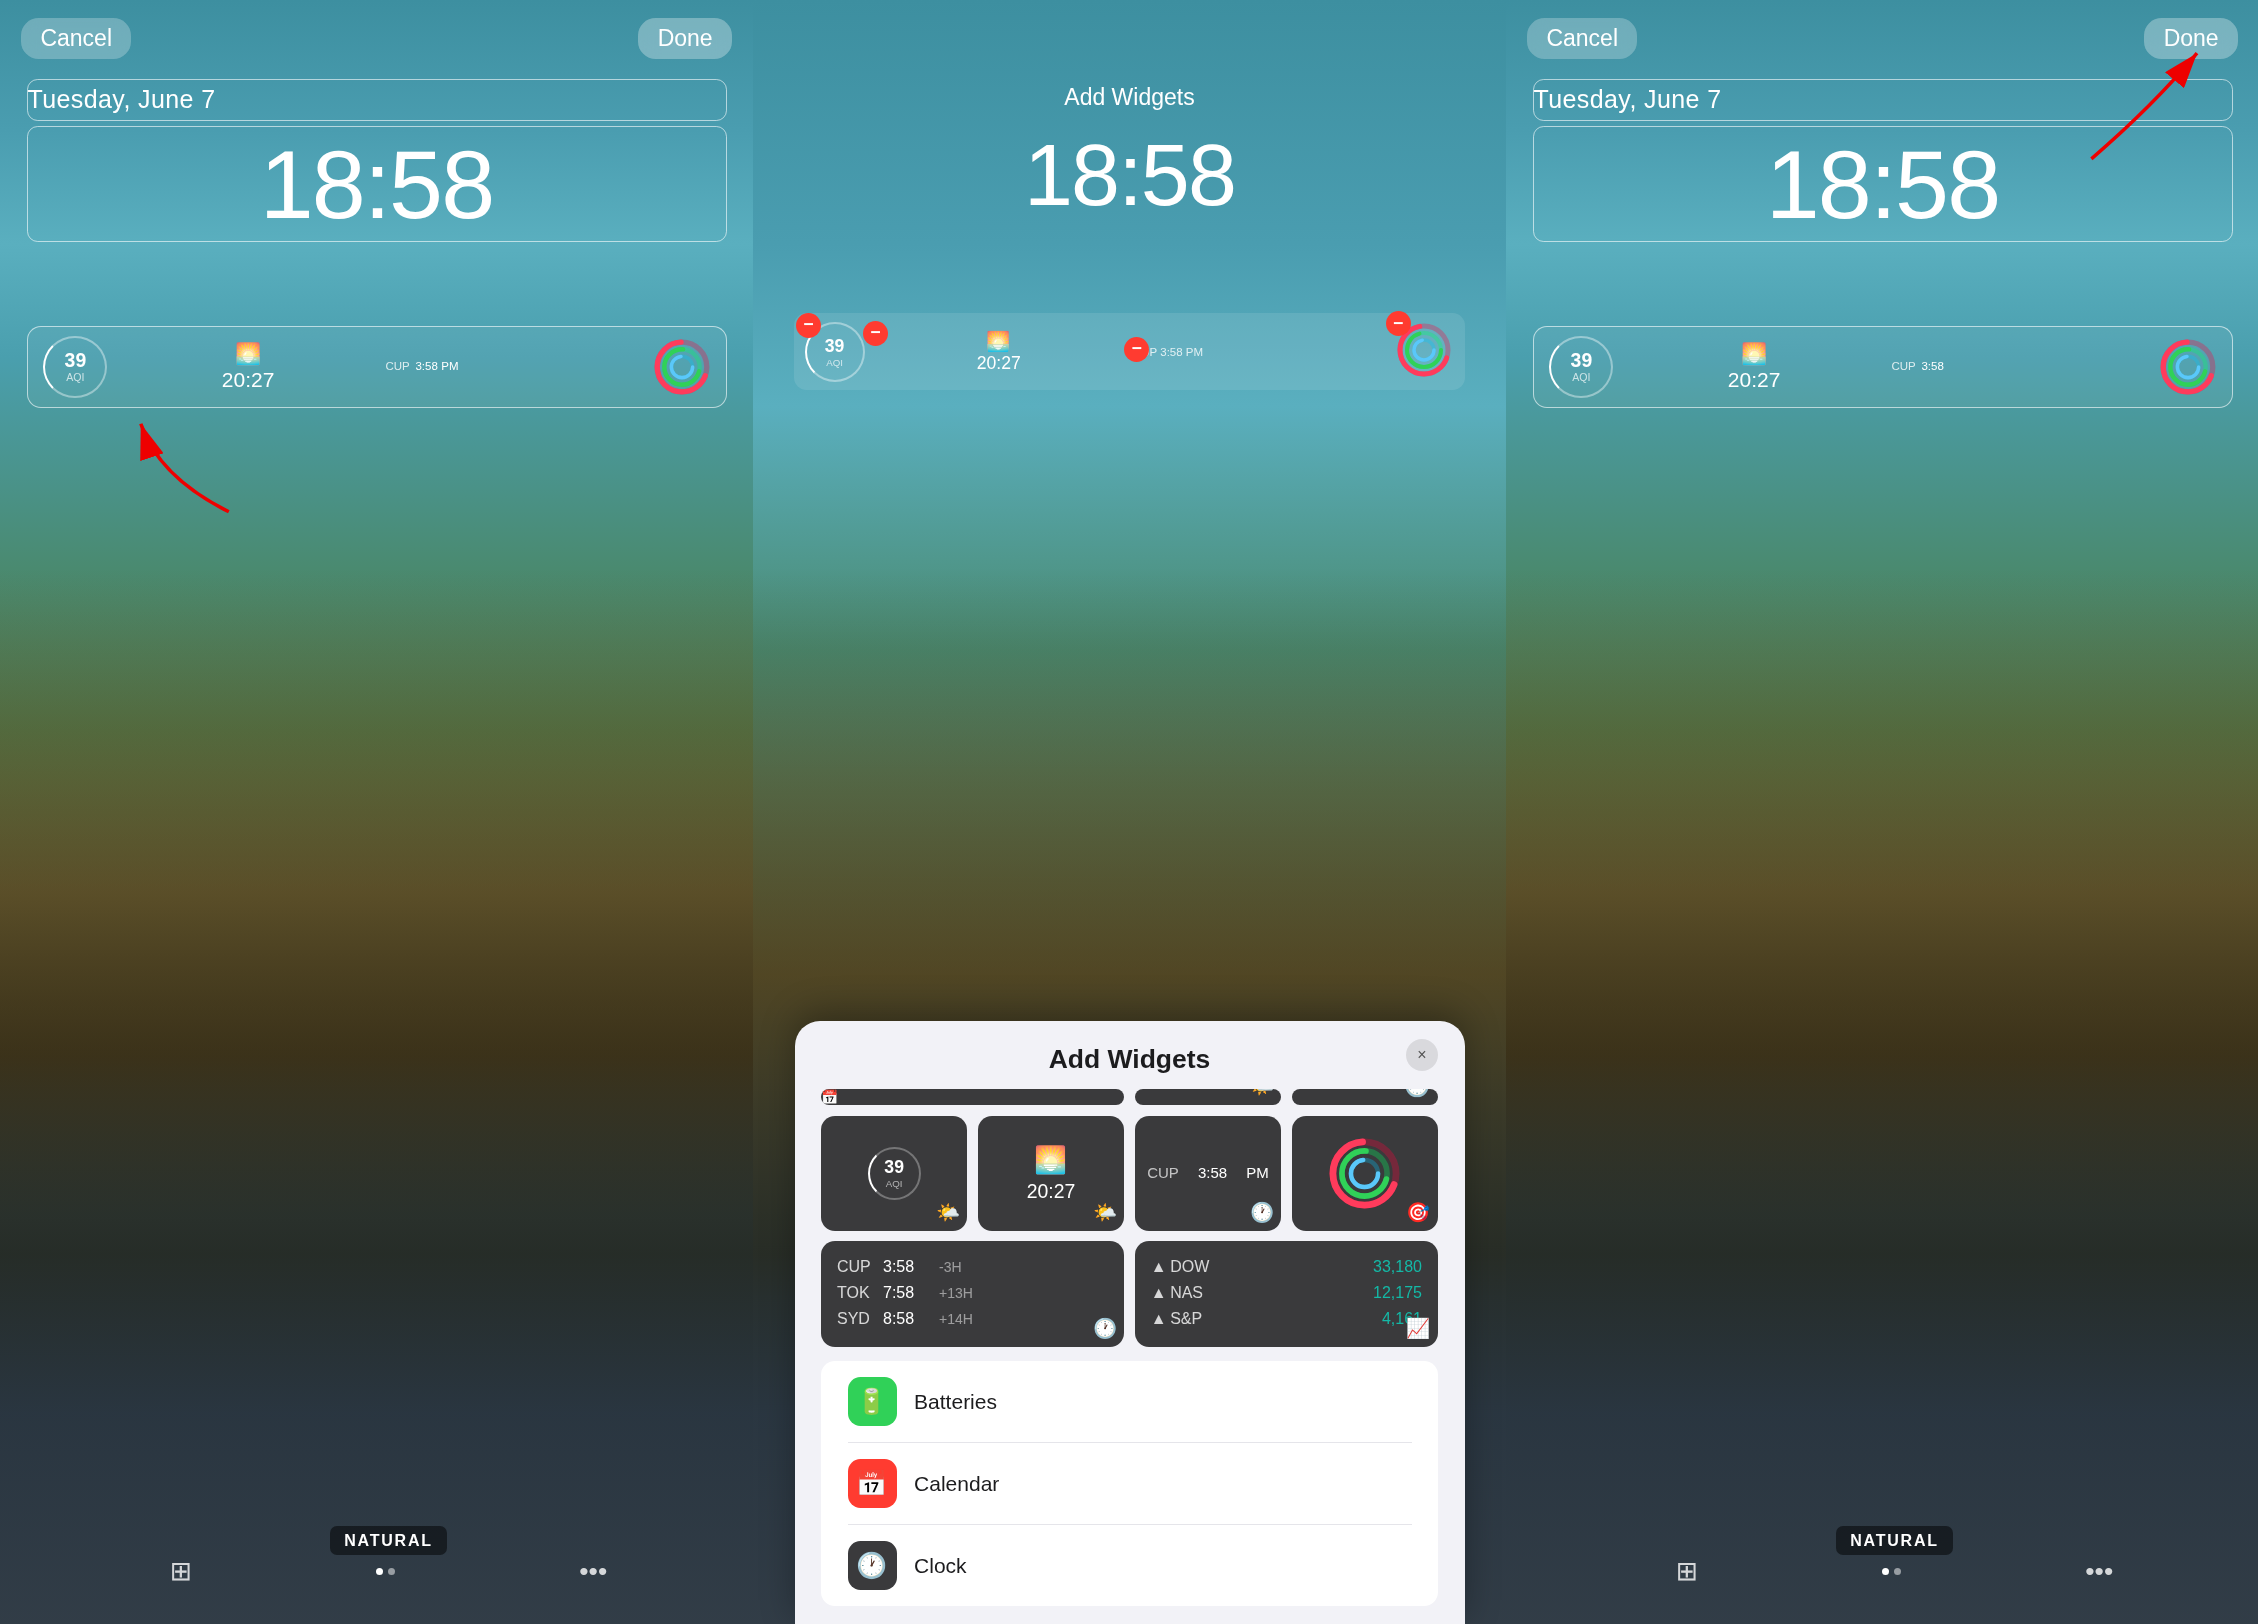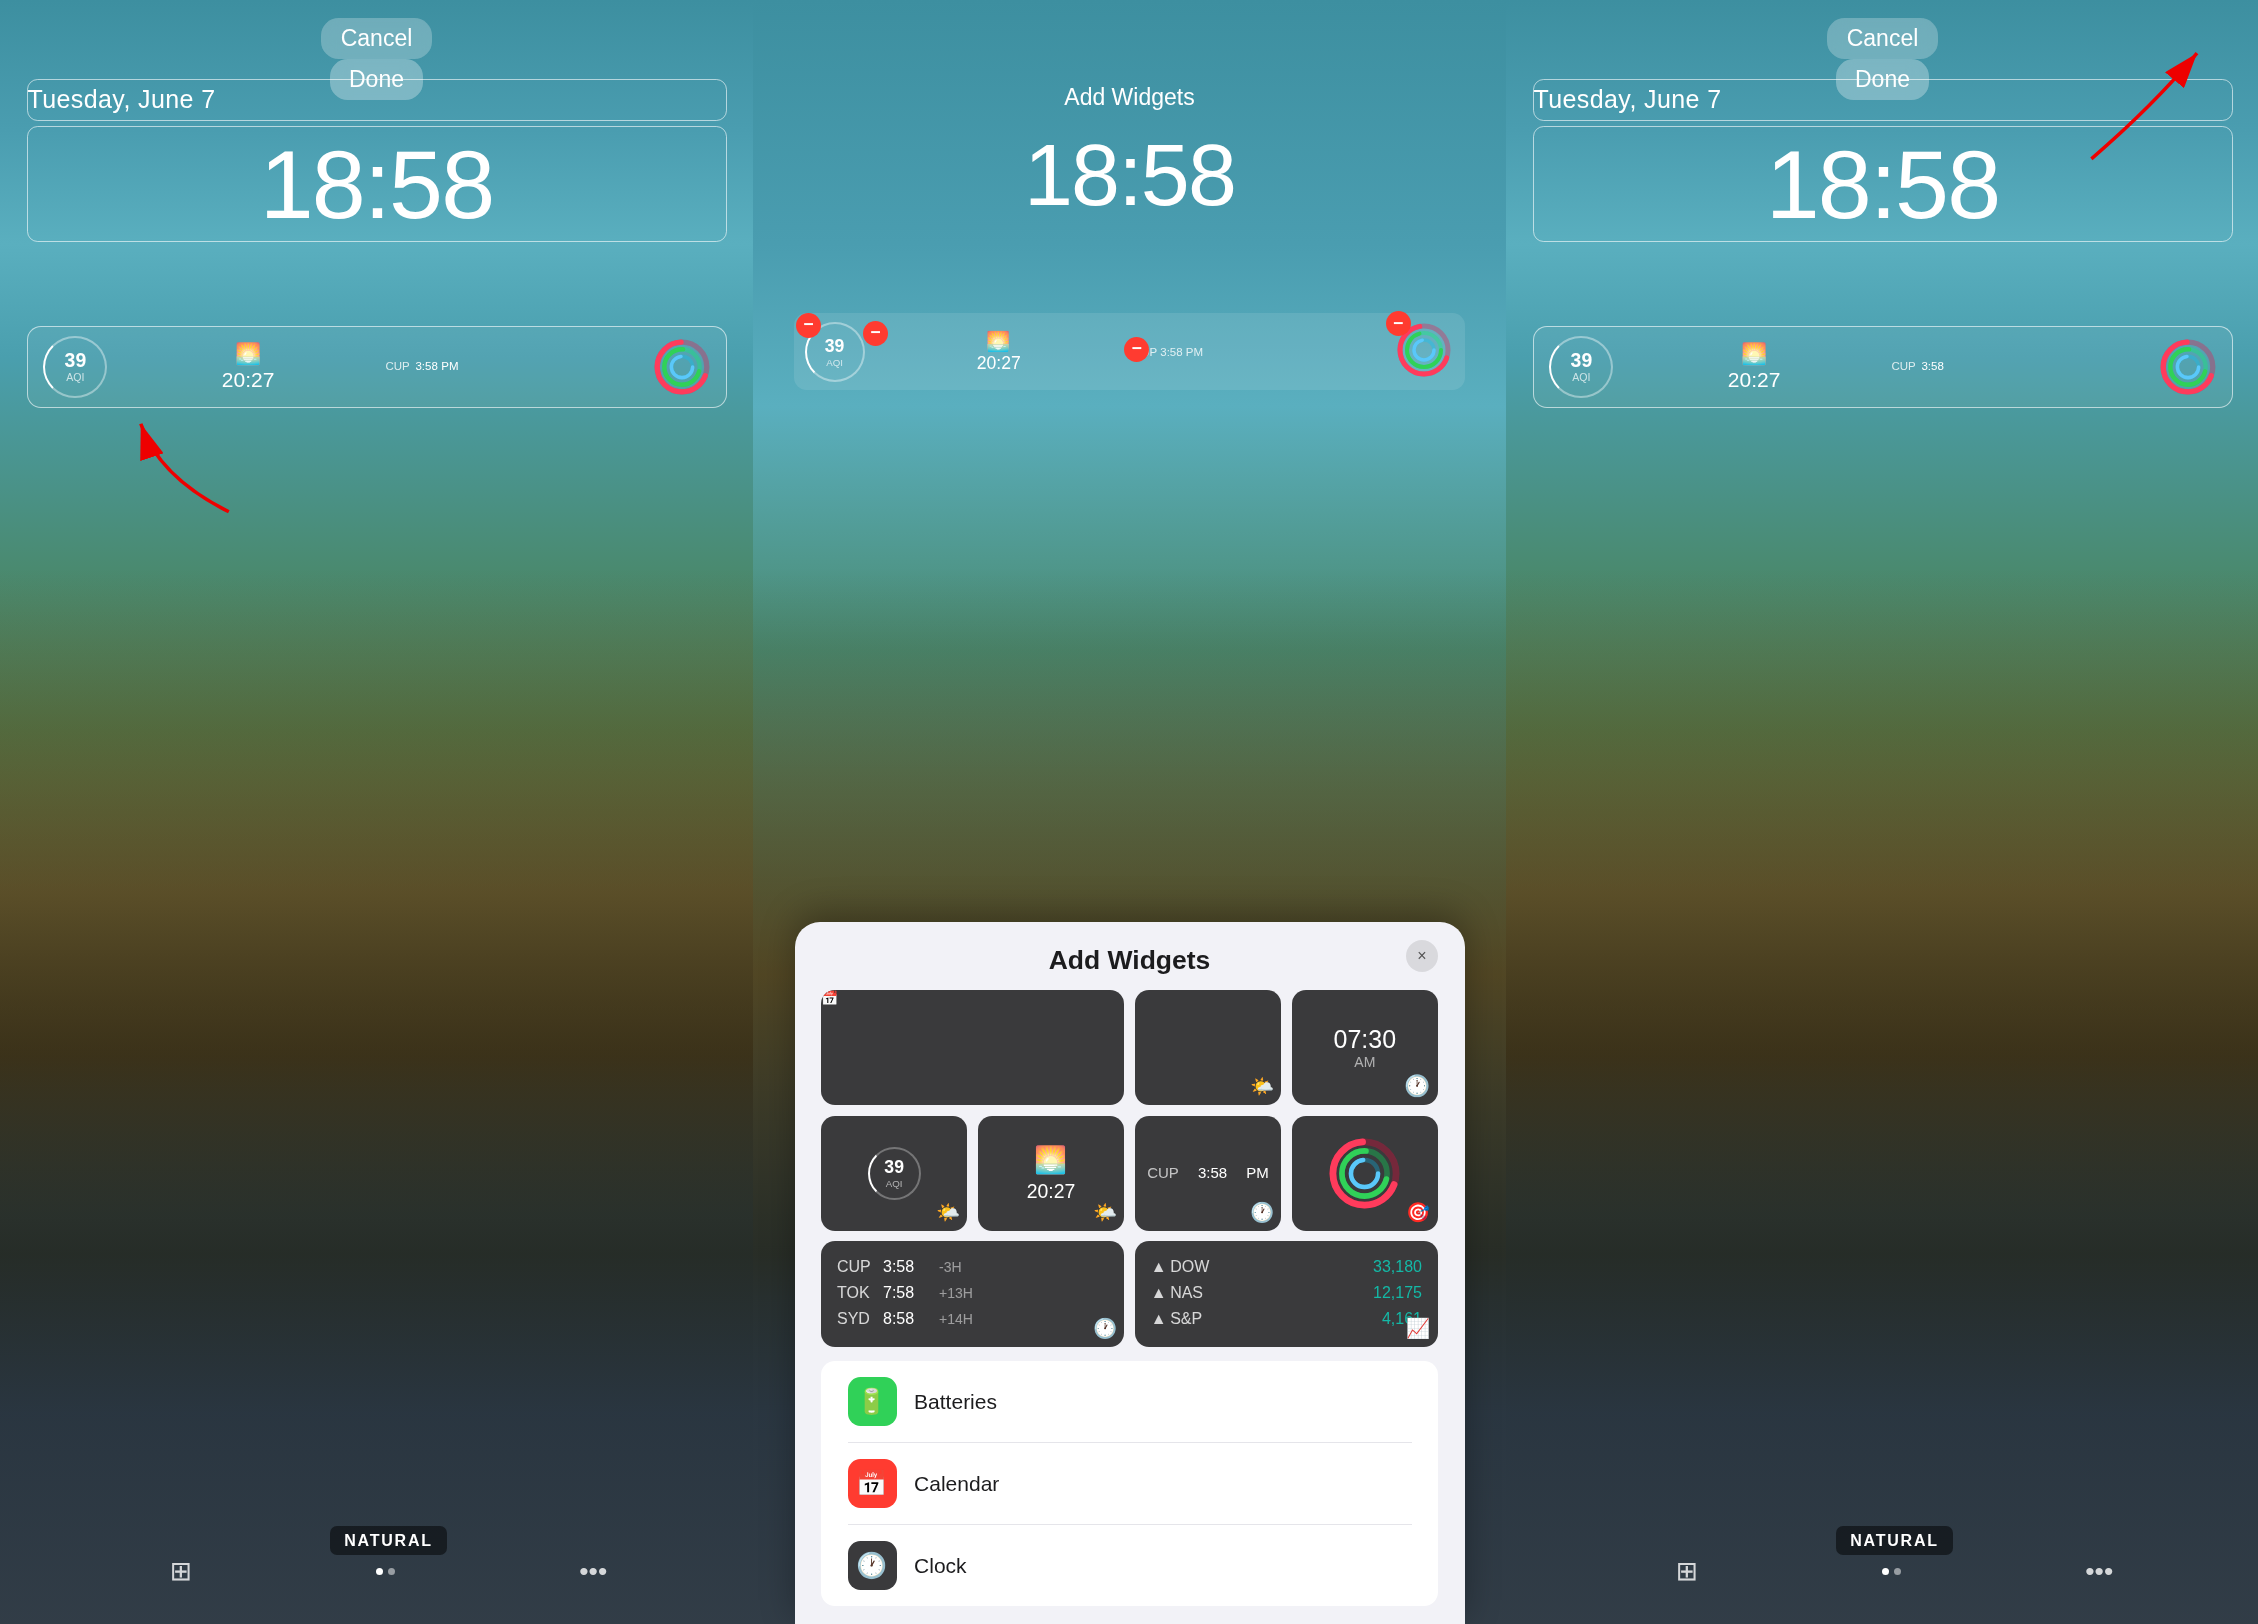--- a/index.html
+++ b/index.html
@@ -61,23 +61,22 @@
 
     
     .top-bar {
       position: absolute;
       top: 17.6px;
       left: 0;
       right: 0;
       display: flex;
       justify-content: space-between;
       align-items: center;
-      padding: 0 39px;
+      padding: 0 21px;
       z-index: 10;
-      flex-direction: column;
     }
 
     .top-btn {
       background: rgba(255,255,255,0.25);
       backdrop-filter: blur(8.8px);
       border: none;
       border-radius: 17.6px;
       padding: 7px 19.4px;
       color: white;
       font-size: 23px;
@@ -818,24 +817,20 @@
 
       <div class="widget-grid-item wide">
         <span class="cal-icon-badge">📅</span>
       </div>
 
       <div class="widget-grid-item">
         <span class="wg-badge">🌤️</span>
       </div>
 
       <div class="widget-grid-item">
-        <div class="wg-clock-analog">
-          <span class="clock-time">07:30</span>
-          <span class="clock-label">AM</span>
-        </div>
         <span class="wg-clock-badge">🕐</span>
       </div>
     </div>
 
     <div class="widget-grid2">
       <div class="wg-aqi-small">
         <div class="aqi-circle">
           <span class="aqi-num">39</span>
           <span class="aqi-lbl">AQI</span>
         </div>

